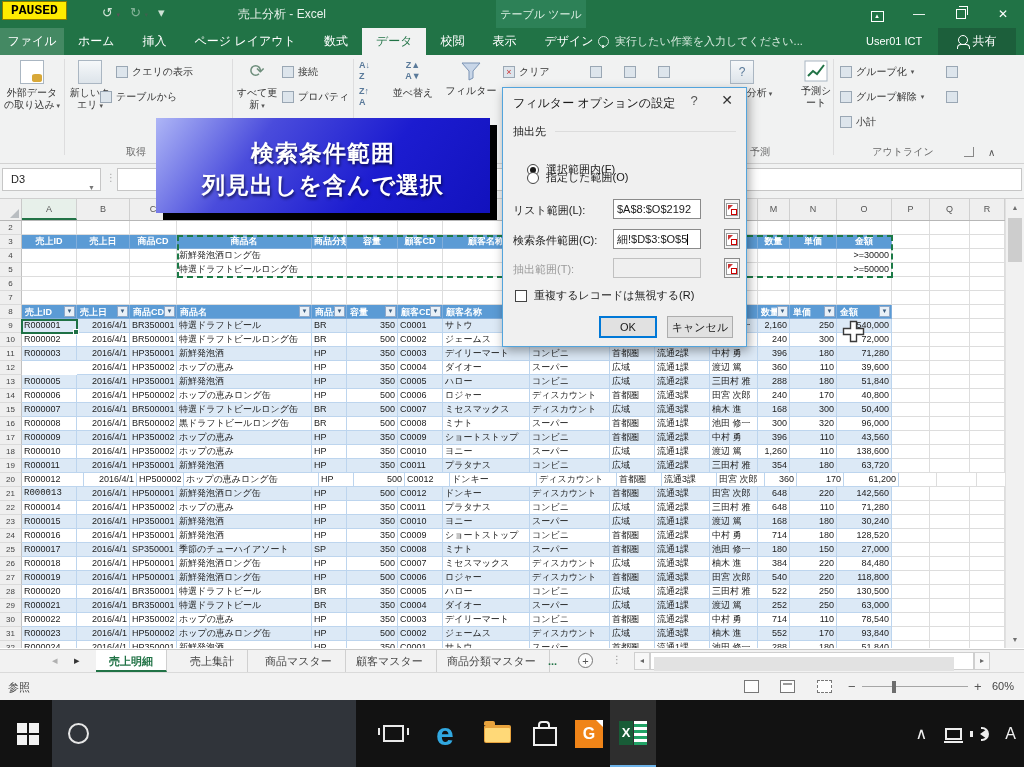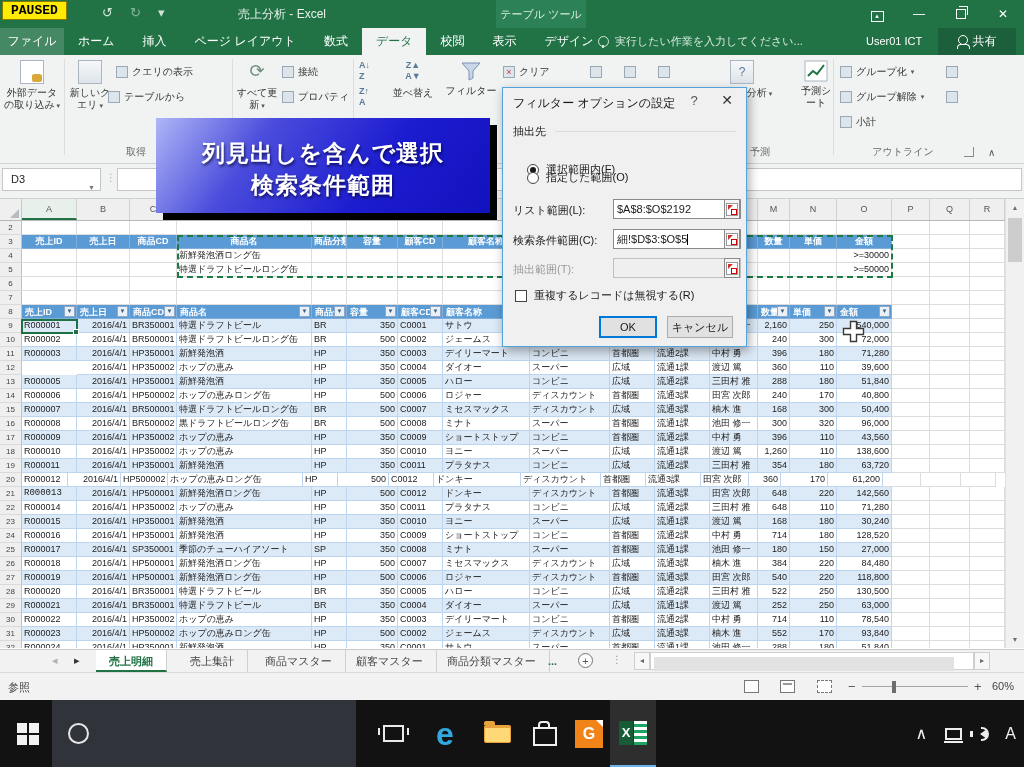--- a/index.html
+++ b/index.html
@@ -91,21 +91,21 @@
   .dtitle{position:absolute;left:10px;top:7px;font-size:12px;}
   .dhelp{position:absolute;right:40px;top:5px;width:24px;text-align:center;color:#555;font-size:13px;}
   .dclose{position:absolute;right:4px;top:4px;width:30px;text-align:center;color:#333;font-size:14px;}
   .gsec{position:absolute;left:10px;top:36px;}
   .gline{position:absolute;left:52px;right:10px;top:43px;border-top:1px solid #dcdcdc;}
   .drow{position:absolute;left:24px;display:flex;align-items:center;gap:7px;}
   .rad{width:12px;height:12px;border:1px solid #444;border-radius:50%;background:#fff;box-sizing:border-box;flex:none;}
   .rad.sel:after{content:'';display:block;width:6px;height:6px;border-radius:50%;background:#1a1a1a;margin:2px;}
   .dlab{position:absolute;left:10px;}
   .dlab.dis{color:#9b9b9b;}
-  .din{position:absolute;left:110px;width:128px;height:20px;background:#fff;border:1px solid #8a8a8a;box-sizing:border-box;
+  .din{position:absolute;left:110px;width:88px;height:20px;background:#fff;border:1px solid #8a8a8a;box-sizing:border-box;
        font-size:11px;line-height:18px;padding:0 3px;overflow:hidden;white-space:nowrap;}
   .din.dis{background:#efefef;border-color:#c0c0c0;}
   .caret{display:inline-block;width:1px;height:11px;background:#000;vertical-align:-2px;}
   .rng{position:absolute;left:221px;width:16px;height:20px;border:1px solid #8a8a8a;background:#f5f5f5;box-sizing:border-box;
        display:flex;align-items:center;justify-content:center;}
   .chk{width:12px;height:12px;border:1px solid #444;background:#fff;box-sizing:border-box;flex:none;}
   .dbtn{position:absolute;top:228px;height:22px;background:#e1e1e1;border:1px solid #adadad;box-sizing:border-box;
         text-align:center;line-height:20px;font-size:11px;}
   .dbtn.ok{left:96px;width:58px;border:2px solid #0078d7;line-height:18px;}
   .dbtn.cancel{left:164px;width:66px;}
@@ -221,21 +221,21 @@
     </div>
     <span class="vsep" style="left:64px"></span>
     <div class="bigbtn" style="left:67px;width:46px">
       <span class="icn"></span>
       <span>新しいクエリ</span><span class="dd"> ▾</span>
     </div>
     <div class="sbtn" style="left:116px;top:6px">
       <span class="sico"></span>
       <span>クエリの表示</span>
     </div>
-    <div class="sbtn" style="left:108px;top:31px">
+    <div class="sbtn" style="left:100px;top:31px">
       <span class="sico"></span>
       <span>テーブルから</span>
     </div>
     <div class="glabel" style="left:100px;width:72px">取得</div>
     <span class="vsep" style="left:232px"></span>
     <div class="bigbtn" style="left:236px;width:42px">
       <span class="icn ref">⟳</span>
       <span>すべて更新</span><span class="dd"> ▾</span>
     </div>
     <div class="sbtn" style="left:282px;top:6px">
@@ -763,21 +763,21 @@
           <span class="c bd band" style="width: 48px;">三田村 雅</span>
           <span class="c r bd band" style="width: 32px;">354</span>
           <span class="c r bd band" style="width: 47px;">180</span>
           <span class="c r bd band" style="width: 55px;">63,720</span>
           <span class="c" style="width: 38px;"></span>
           <span class="c" style="width: 40px;"></span>
           <span class="c" style="width: 35px;"></span>
         </div>
         <div class="grow">
           <span class="rnum">20</span>
-          <span class="c bd" style="width: 46px;">R000012</span>
+          <span class="c bd" style="width: 62px;">R000012</span>
           <span class="c r bd" style="width: 53px;">2016/4/1</span>
           <span class="c bd" style="width: 47px;">HP500002</span>
           <span class="c bd" style="width: 135px;">ホップの恵みロング缶</span>
           <span class="c bd" style="width: 35px;">HP</span>
           <span class="c r bd" style="width: 51px;">500</span>
           <span class="c bd" style="width: 45px;">C0012</span>
           <span class="c bd" style="width: 87px;">ドンキー</span>
           <span class="c bd" style="width: 80px;">ディスカウント</span>
           <span class="c bd" style="width: 45px;">首都圏</span>
           <span class="c bd" style="width: 55px;">流通3課</span>
@@ -1095,22 +1095,22 @@
     </span>
     <div class="drow" style="left:12px;top:200px">
       <span class="chk"></span>
       <span>重複するレコードは無視する(R)</span>
     </div>
     <span class="dbtn ok">OK</span>
     <span class="dbtn cancel">キャンセル</span>
   </div>
 
   <div class="bluebox">
+    <span>検索条件範囲</span>
     <span>列見出しを含んで選択</span>
-    <span>検索条件範囲</span>
   </div>
 
   <span class="xcursor">
     <svg width="23" height="23" viewBox="0 0 23 23">
       <path d="M8.5 1.5h6v7h7v6h-7v7h-6v-7h-7v-6h7z" fill="#fff" stroke="#3a3a3a" stroke-width="1.4"></path>
     </svg>
   </span>
 
   <div class="sheetbar">
     <span class="snav" style="left:52px;color:#b0b0b0">◂</span>

